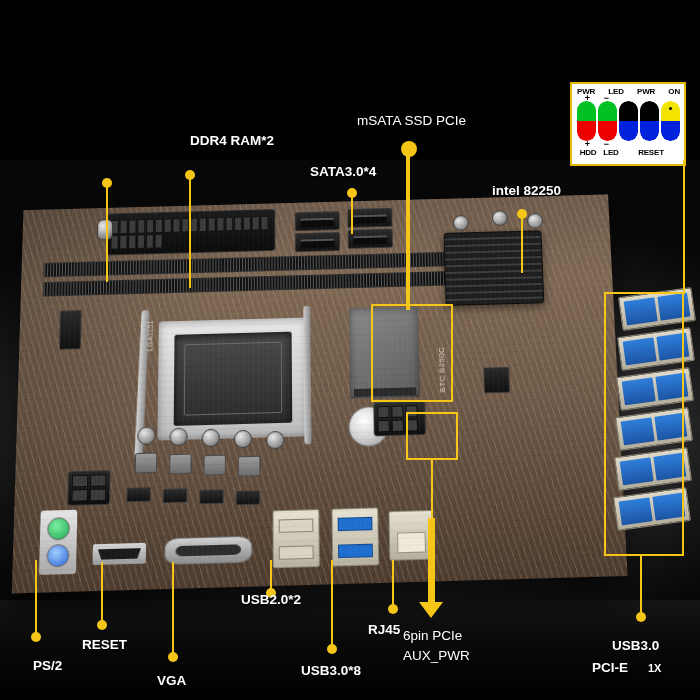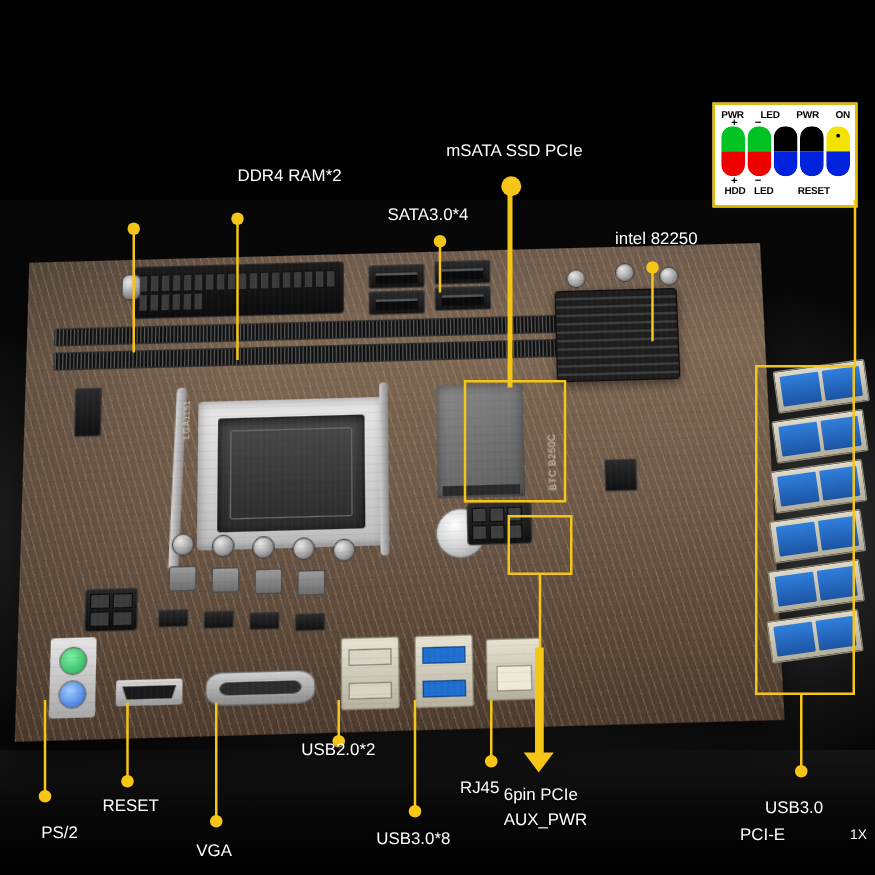--- a/index.html
+++ b/index.html
@@ -172,22 +172,22 @@
   
   .ann { position:absolute; left:0; top:0; width:700px; height:700px; pointer-events:none; }
   .line { position:absolute; background:#f5c518; }
   .vline { width:2px; }
   .hline { height:2px; }
   .dot { position:absolute; width:12px; height:12px; border-radius:50%; background:#f5c518; }
   .dot.sm { width:10px; height:10px; }
   .dot.lg { width:16px; height:16px; }
   .lbl { position:absolute; color:#fff; font-size:13.5px; font-family:"Liberation Sans", sans-serif;
     white-space:nowrap; text-shadow:0 1px 2px rgba(0,0,0,.85); }
-  .lbl.bold { font-weight:normal; }
-  .lbl.sub { font-size:11px;margin-left:32px; }
+  .lbl.bold { font-weight:bold; }
+  .lbl.sub { font-size:11px; }
   .rect { position:absolute; border:2px solid #f5c518; }
   .arrow-stem { position:absolute; width:7px; background:#f5c518; }
   .arrow-head { position:absolute; width:0; height:0; border-left:12px solid transparent;
     border-right:12px solid transparent; border-top:16px solid #f5c518; }
 </style>
 </head>
 <body>
 
 <div id="stage">
 

